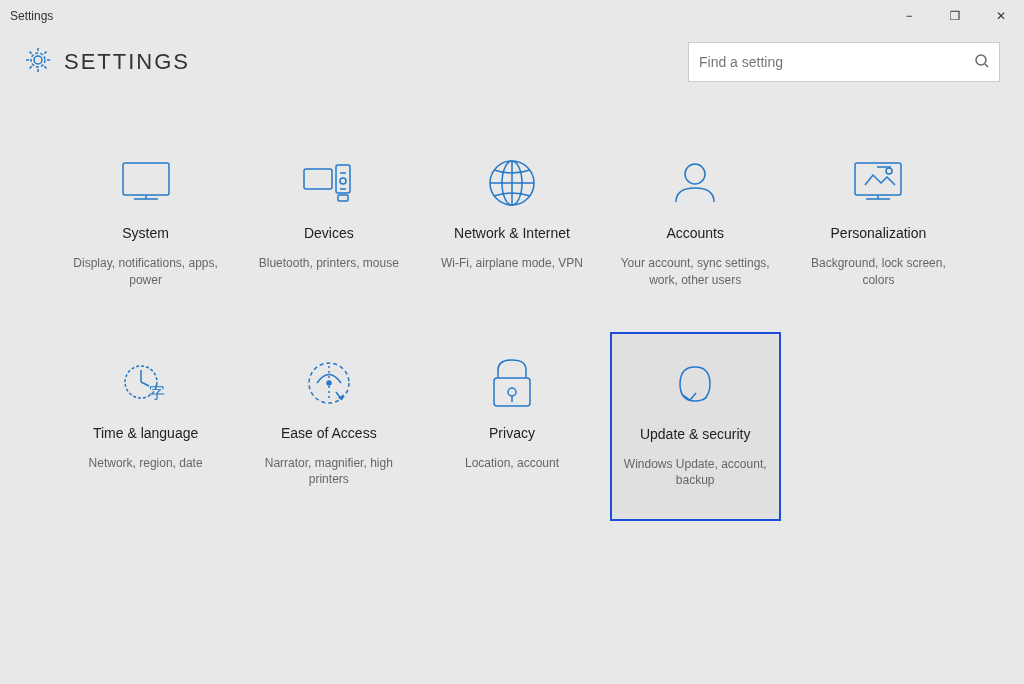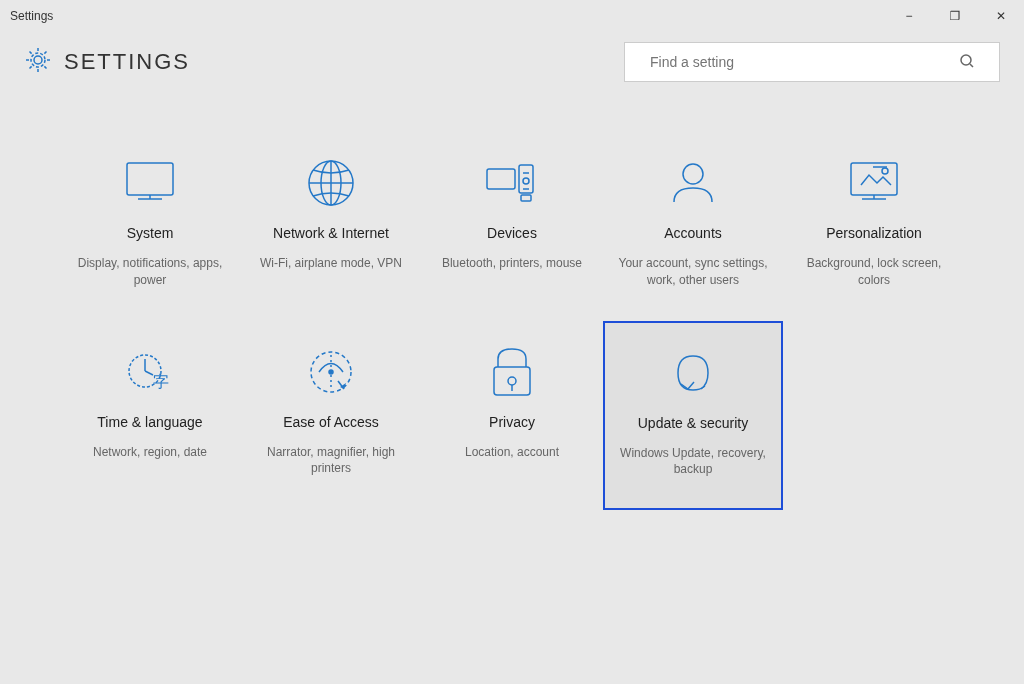--- a/index.html
+++ b/index.html
@@ -58,42 +58,42 @@
       font-weight: 300;
       color: #333;
       letter-spacing: 2px;
       text-transform: uppercase;
     }
     .search-box {
       display: flex;
       align-items: center;
       background: white;
       border: 1px solid #ccc;
-      width: 376px;
+      width: 312px;
       height: 40px;
-      padding: 0 25px;
+      padding: 0 10px;
     }
     .search-box input {
       border: none;
       outline: none;
       flex: 1;
       font-size: 14px;
       color: #aaa;
       background: transparent;
     }
     .search-icon-box {
       color: #666;
       font-size: 14px;
     }
 
     
     .settings-grid {
       display: grid;
       grid-template-columns: repeat(5, 1fr);
-      gap: 1px;
+      gap: 12px;
       padding: 40px 60px 0 60px;
     }
     .settings-item {
       display: flex;
       flex-direction: column;
       align-items: center;
       justify-content: flex-start;
       padding: 20px 10px 30px 10px;
       cursor: pointer;
       text-align: center;
@@ -174,49 +174,49 @@
     <rect x="4" y="2" width="46" height="32" rx="2"></rect>
     <line x1="15" y1="38" x2="39" y2="38"></line>
     <line x1="27" y1="34" x2="27" y2="38"></line>
   </svg>
     </div>
     <div class="item-title">System</div>
     <div class="item-desc">Display, notifications, apps, power</div>
   </div>
     <div class="settings-item">
     <div class="icon-area">
-      <svg width="54" height="54" viewBox="0 0 54 54" fill="none" stroke="#2478c8" stroke-width="1.5">
-    <circle cx="27" cy="27" r="22"></circle>
-    <ellipse cx="27" cy="27" rx="10" ry="22"></ellipse>
-    <line x1="5" y1="27" x2="49" y2="27"></line>
-    <line x1="27" y1="5" x2="27" y2="49"></line>
-    <path d="M9 14 Q27 20 45 14"></path>
-    <path d="M9 40 Q27 34 45 40"></path>
-  </svg>
-    </div>
-    <div class="item-title">Network &amp; Internet</div>
-    <div class="item-desc">Wi-Fi, airplane mode, VPN</div>
-  </div>
-    <div class="settings-item">
-    <div class="icon-area">
       <svg width="54" height="44" viewBox="0 0 54 44" fill="none" stroke="#2478c8" stroke-width="1.5">
     <rect x="2" y="8" width="28" height="20" rx="2"></rect>
     <rect x="34" y="4" width="14" height="28" rx="2"></rect>
     <rect x="36" y="34" width="10" height="6" rx="1"></rect>
     <circle cx="41" cy="20" r="3"></circle>
     <line x1="38" y1="12" x2="44" y2="12"></line>
     <line x1="38" y1="28" x2="44" y2="28"></line>
   </svg>
     </div>
     <div class="item-title">Devices</div>
     <div class="item-desc">Bluetooth, printers, mouse</div>
   </div>
     <div class="settings-item">
     <div class="icon-area">
       <svg width="54" height="54" viewBox="0 0 54 54" fill="none" stroke="#2478c8" stroke-width="1.5">
+    <circle cx="27" cy="27" r="22"></circle>
+    <ellipse cx="27" cy="27" rx="10" ry="22"></ellipse>
+    <line x1="5" y1="27" x2="49" y2="27"></line>
+    <line x1="27" y1="5" x2="27" y2="49"></line>
+    <path d="M9 14 Q27 20 45 14"></path>
+    <path d="M9 40 Q27 34 45 40"></path>
+  </svg>
+    </div>
+    <div class="item-title">Network &amp; Internet</div>
+    <div class="item-desc">Wi-Fi, airplane mode, VPN</div>
+  </div>
+    <div class="settings-item">
+    <div class="icon-area">
+      <svg width="54" height="54" viewBox="0 0 54 54" fill="none" stroke="#2478c8" stroke-width="1.5">
     <circle cx="27" cy="18" r="10"></circle>
     <path d="M8 46 Q8 32 27 32 Q46 32 46 46"></path>
   </svg>
     </div>
     <div class="item-title">Accounts</div>
     <div class="item-desc">Your account, sync settings, work, other users</div>
   </div>
     <div class="settings-item">
     <div class="icon-area">
       <svg width="54" height="44" viewBox="0 0 54 44" fill="none" stroke="#2478c8" stroke-width="1.5">
@@ -271,15 +271,15 @@
   </div>
     <div class="settings-item highlighted">
     <div class="icon-area">
       <svg width="54" height="54" viewBox="0 0 54 54" fill="none" stroke="#2478c8" stroke-width="1.5">
     <path d="M12 27 Q12 10 27 10 Q42 10 42 27 Q42 38 35 43" stroke-dasharray="none"></path>
     <path d="M12 27 Q12 44 27 44 Q34 44 39 40"></path>
     <polyline points="28,36 22,43 15,38"></polyline>
   </svg>
     </div>
     <div class="item-title">Update &amp; security</div>
-    <div class="item-desc">Windows Update, recovery, backup</div>
+    <div class="item-desc">Windows Update, account, backup</div>
   </div>
   </div>
 
 </body></html>

